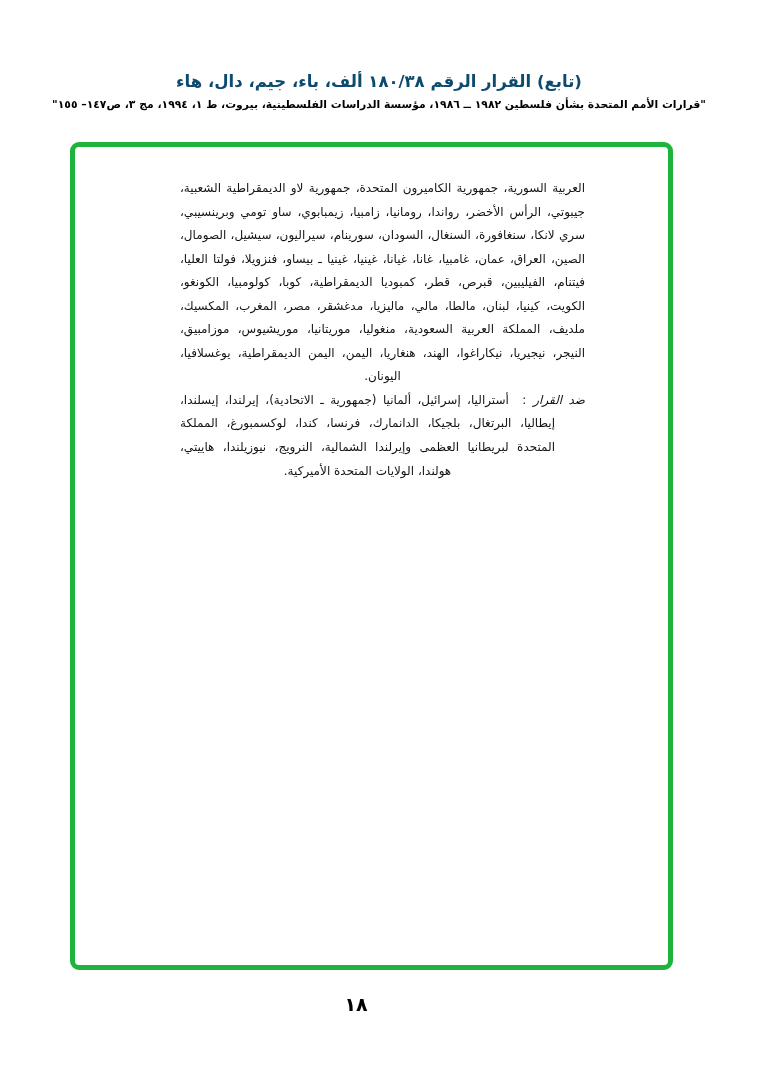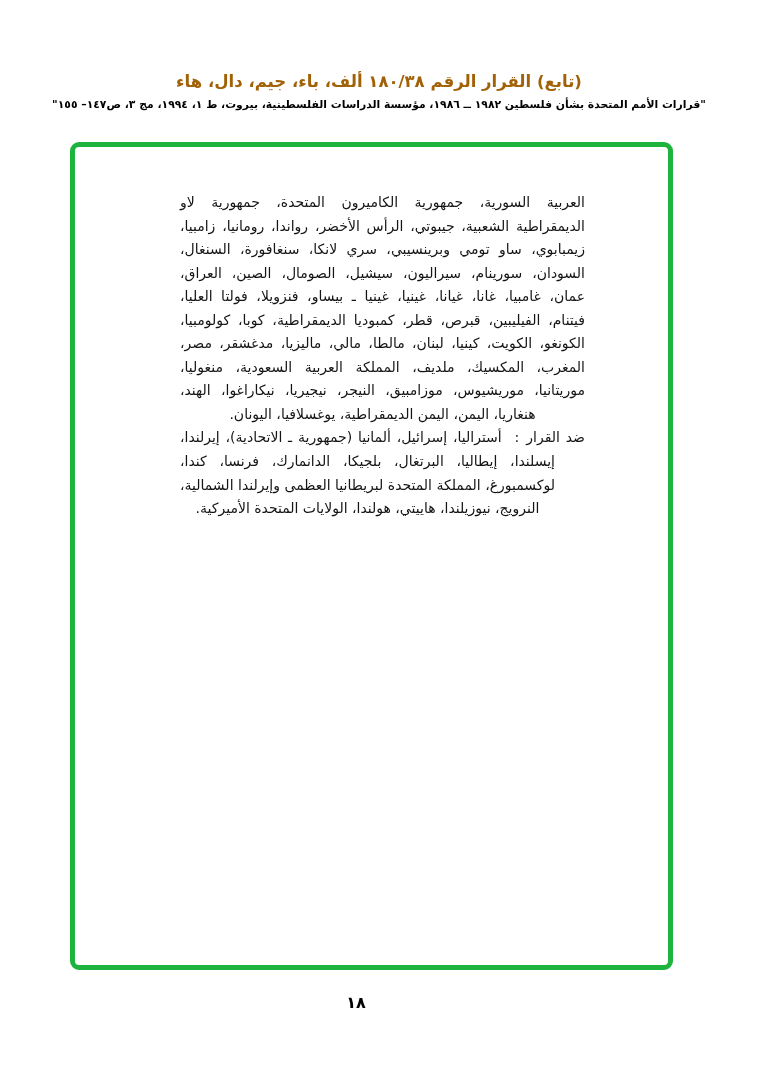--- a/index.html
+++ b/index.html
@@ -9,55 +9,55 @@
     width: 758px; height: 1078px;
     position: relative;
     font-family: "DejaVu Sans", sans-serif;
     color: var(--ink);
     direction: rtl;
     overflow: hidden;
   }
   .doc-header { position: absolute; top: 72px; left: 0; right: 0; text-align: center; }
   .doc-title {
     font-size: 16.5px; font-weight: bold; letter-spacing: 0.2px;
-    color: #a16207;
+    color: #0c4a6e;
   }
   .doc-citation {
     margin-top: 7px;
     font-size: 10.8px; font-weight: bold; color: #000;
     white-space: nowrap;
   }
   .green-box {
     position: absolute;
     left: 70px; top: 142px;
     width: 603px; height: 828px;
     border: 5px solid var(--green);
     border-radius: 9px;
     background: transparent;
   }
   .text-col {
-    margin: 44px 83px 0 105px;
-    font-size: 14px;
+    margin: 30px 83px 0 105px;
+    font-size: 12px;
     line-height: 23.55px;
     text-align: justify;
     text-align-last: center;
     color: var(--ink);
   }
   .para { margin: 0; }
   .section {
     padding-right: 30px;
     text-indent: -30px;
   }
-  .sec-label { white-space: nowrap; }
+  .sec-label { white-space: nowrap; font-style: italic; }
   .sec-colon { margin: 0 7px; }
   .page-number {
     position: absolute;
     top: 993px; left: 0; right: 46px;
     text-align: center;
-    font-size: 16px; font-weight: bold; color: #000;
+    font-size: 19px; font-weight: bold; color: #000;
   }
 </style>
 </head>
 <body>
 
 <header class="doc-header">
   <div class="doc-title">(تابع) القرار الرقم ١٨٠/٣٨ ألف، باء، جيم، دال، هاء</div>
   <div class="doc-citation">"قرارات الأمم المتحدة بشأن فلسطين ١٩٨٢ ــ ١٩٨٦، مؤسسة الدراسات الفلسطينية، بيروت، ط ١، ١٩٩٤، مج ٣، ص١٤٧– ١٥٥"</div>
 </header>
 

